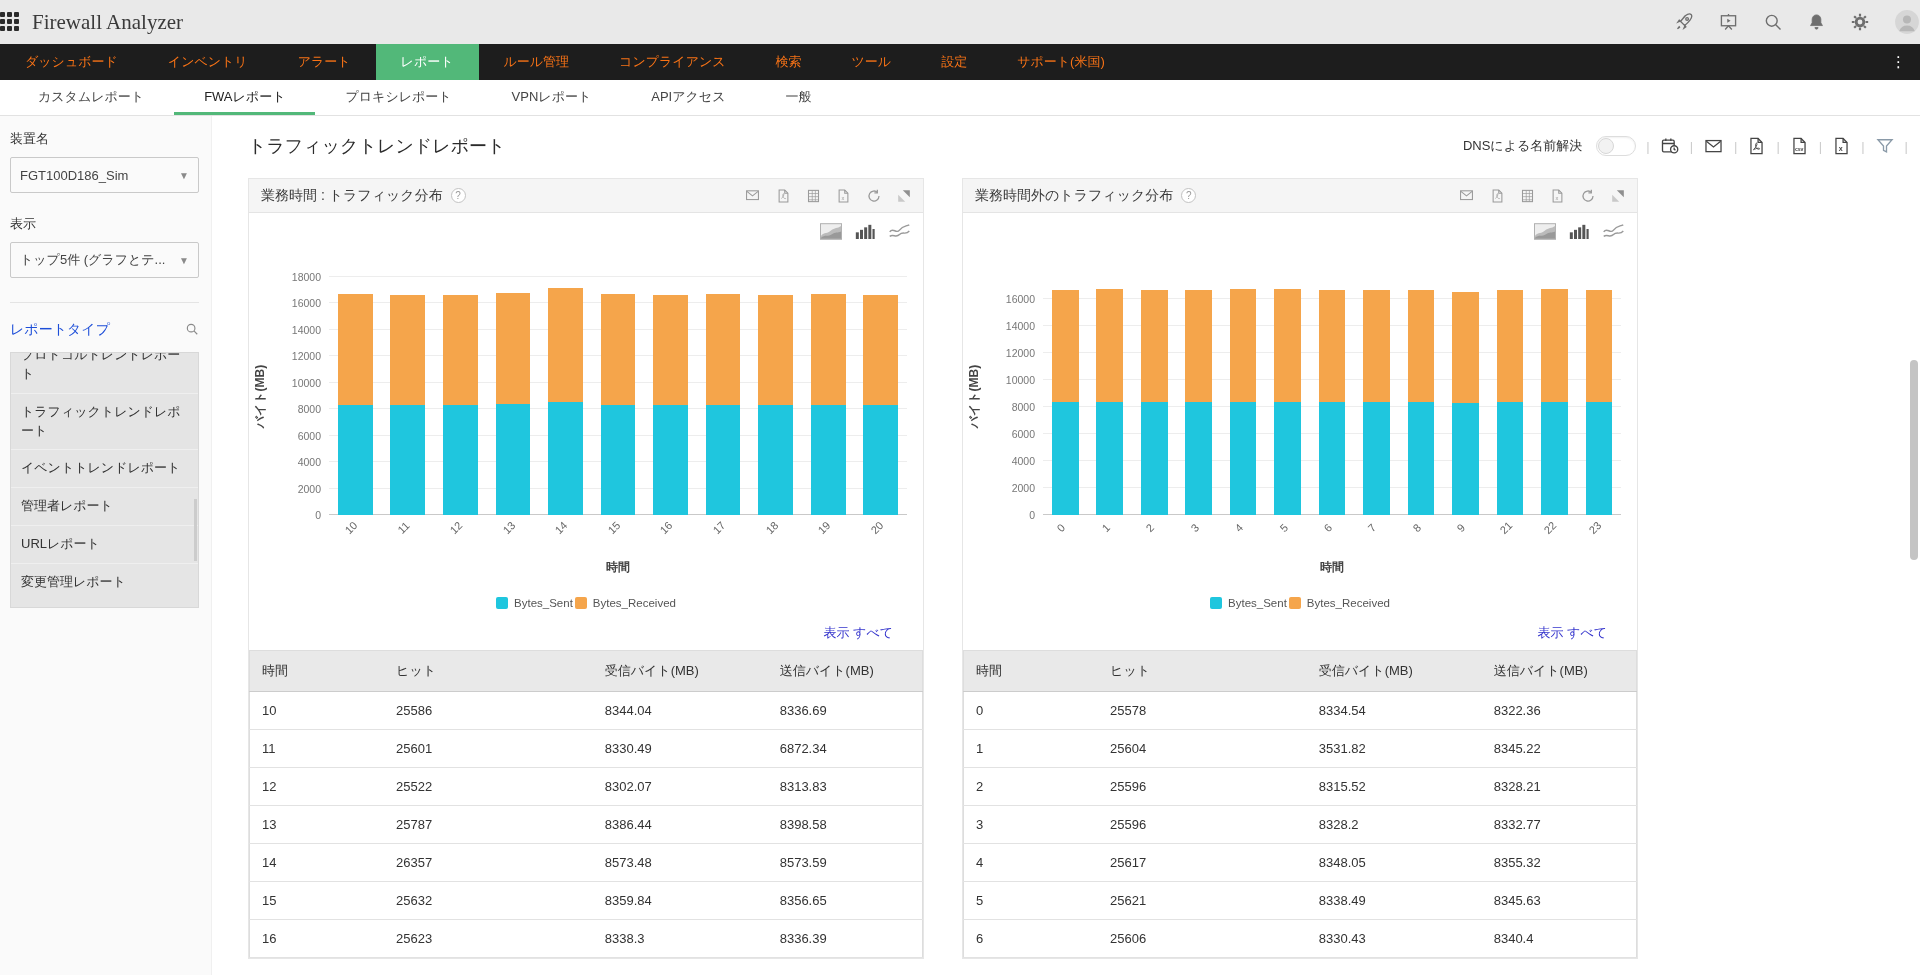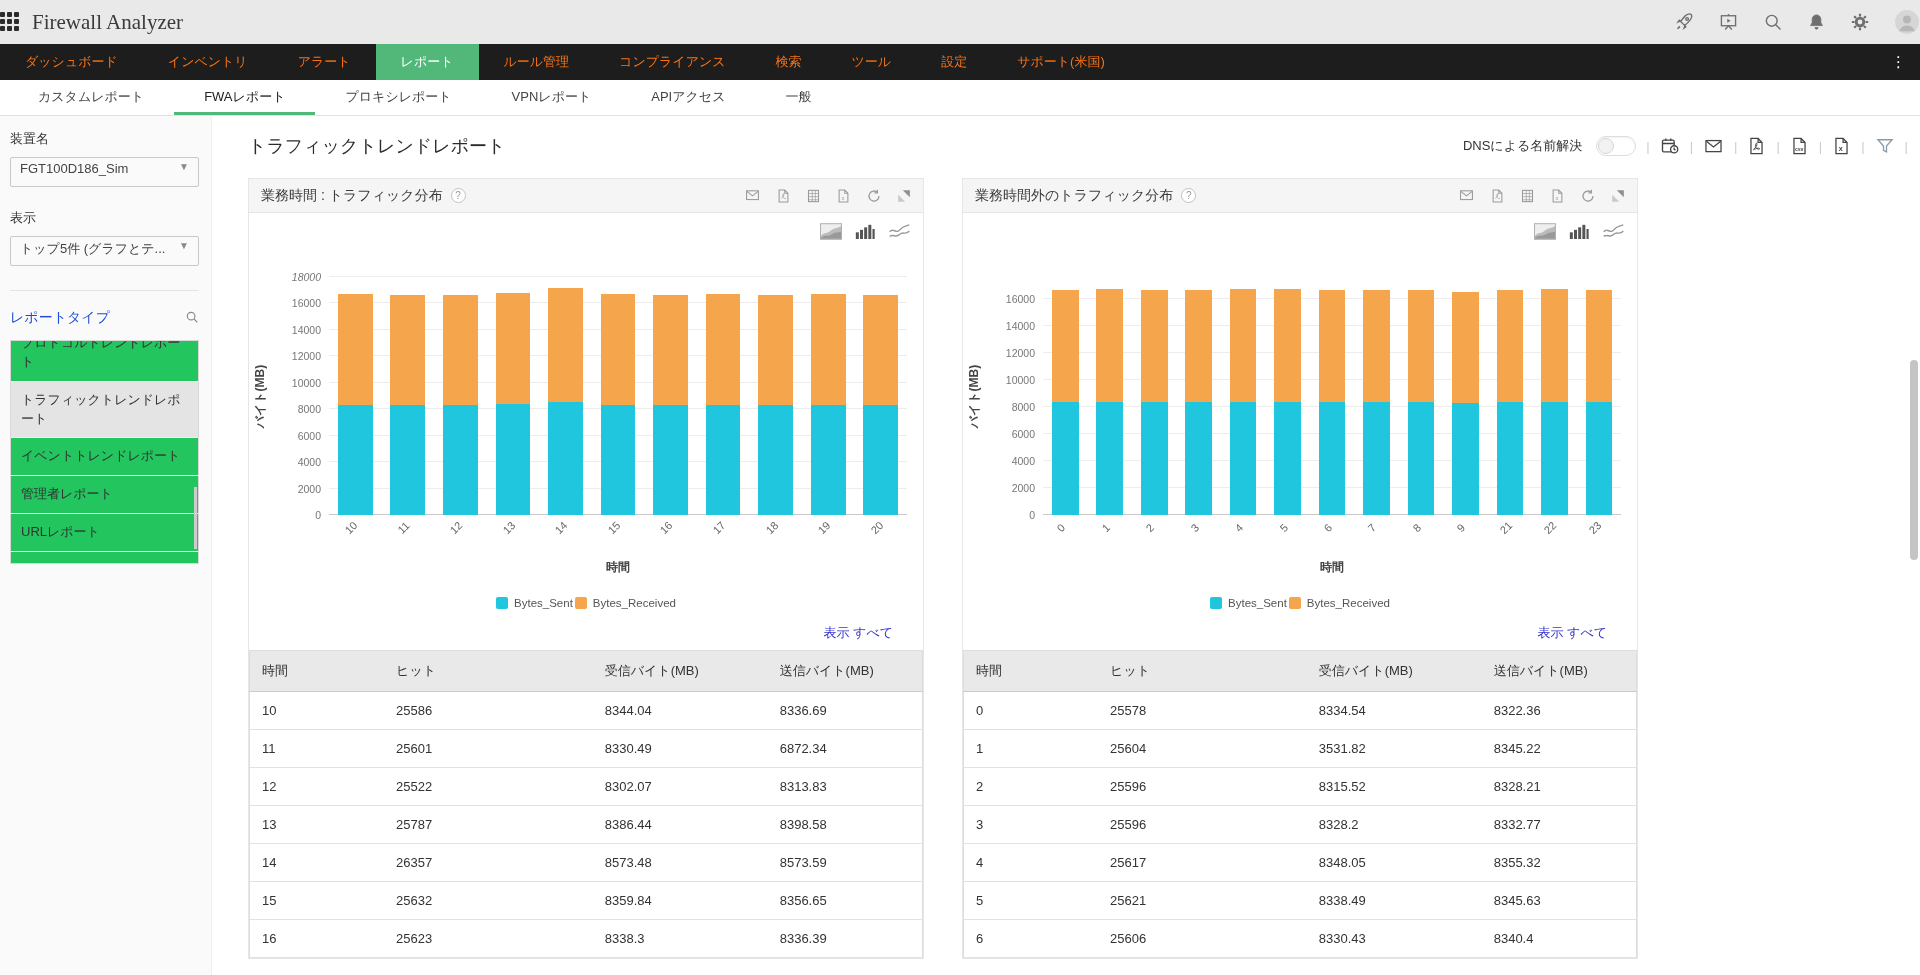--- a/index.html
+++ b/index.html
@@ -27,26 +27,26 @@
   .subnav { position:absolute; left:0; top:80px; width:1920px; height:36px; background:#fff;
     border-bottom:1px solid #e2e2e2; display:flex; padding-left:8px; }
   .subnav-item { font-size:13px; color:#444; line-height:33px; padding:0 30px; cursor:pointer; border-bottom:3px solid transparent; white-space:nowrap;}
   .subnav-item.active { border-bottom-color:#52b879; color:#222; }
 
   
   .sidebar { position:absolute; left:0; top:116px; width:212px; bottom:0; background:#fafafa;
     border-right:1px solid #f0f0f0; padding:14px 12px 0 10px; }
   .side-label { font-size:13px; color:#333; margin-bottom:9px; }
   .side-select { height:30px; background:#fafafa; border:1px solid #c9c9c9; border-radius:2px;
-    display:flex; align-items:flex-start; padding:3px 9px; font-size:13px; color:#444; cursor:pointer; }
+    display:flex; align-items:center; padding:17px 9px; font-size:13px; color:#444; cursor:pointer; }
   .side-select .caret { margin-left:auto; color:#8a8a8a; font-size:10px; }
   .side-divider { border-top:1px solid #e4e4e4; margin:24px 0 18px 0; }
   .rt-head { display:flex; align-items:center; font-size:14px; color:#1d4ed8; margin-bottom:13px; }
   .rt-head .sicon { margin-left:auto; }
-  .report-list { border:1px solid #d8d8d8; background:#22c55e; height:224px; overflow:hidden; position:relative; }
+  .report-list { border:1px solid #d8d8d8; background:#e5e5e5; height:256px; overflow:hidden; position:relative; }
   .report-item { font-size:13px; color:#333; padding:9px 8px 9px 10px; line-height:1.45; cursor:pointer; border-top:1px solid #efefef; }
   .report-item:first-child { border-top:none; margin-top:-16px; }
   .report-item.selected { background:#e4e4e4; }
   .list-thumb { position:absolute; right:1px; top:146px; width:3px; height:62px; background:#ccc; }
 
   
   .content { position:absolute; left:212px; top:116px; right:0; bottom:0; background:#fff; padding-left:36px; }
   .title-row { display:flex; align-items:center; height:48px; padding-right:12px; margin-top:6px; }
   .page-title { font-size:18px; color:#2b2b2b; }
   .toolbar { margin-left:auto; display:flex; align-items:center; gap:10px; }
@@ -364,21 +364,21 @@
         <div class="yticks">
             <div class="ytick" style="bottom: 0px;">0</div>
             <div class="ytick" style="bottom: 26.4444px;">2000</div>
             <div class="ytick" style="bottom: 52.8889px;">4000</div>
             <div class="ytick" style="bottom: 79.3333px;">6000</div>
             <div class="ytick" style="bottom: 105.778px;">8000</div>
             <div class="ytick" style="bottom: 132.222px;">10000</div>
             <div class="ytick" style="bottom: 158.667px;">12000</div>
             <div class="ytick" style="bottom: 185.111px;">14000</div>
             <div class="ytick" style="bottom: 211.556px;">16000</div>
-            <div class="ytick" style="bottom: 238px; font-style: italic;">18000</div>
+            <div class="ytick" style="bottom: 238px;">18000</div>
           </div>
         <div class="plot">
             <div class="gridline baseline" style="bottom: 0px;"></div>
             <div class="gridline" style="bottom: 26.4444px;"></div>
             <div class="gridline" style="bottom: 52.8889px;"></div>
             <div class="gridline" style="bottom: 79.3333px;"></div>
             <div class="gridline" style="bottom: 105.778px;"></div>
             <div class="gridline" style="bottom: 132.222px;"></div>
             <div class="gridline" style="bottom: 158.667px;"></div>
             <div class="gridline" style="bottom: 185.111px;"></div>

